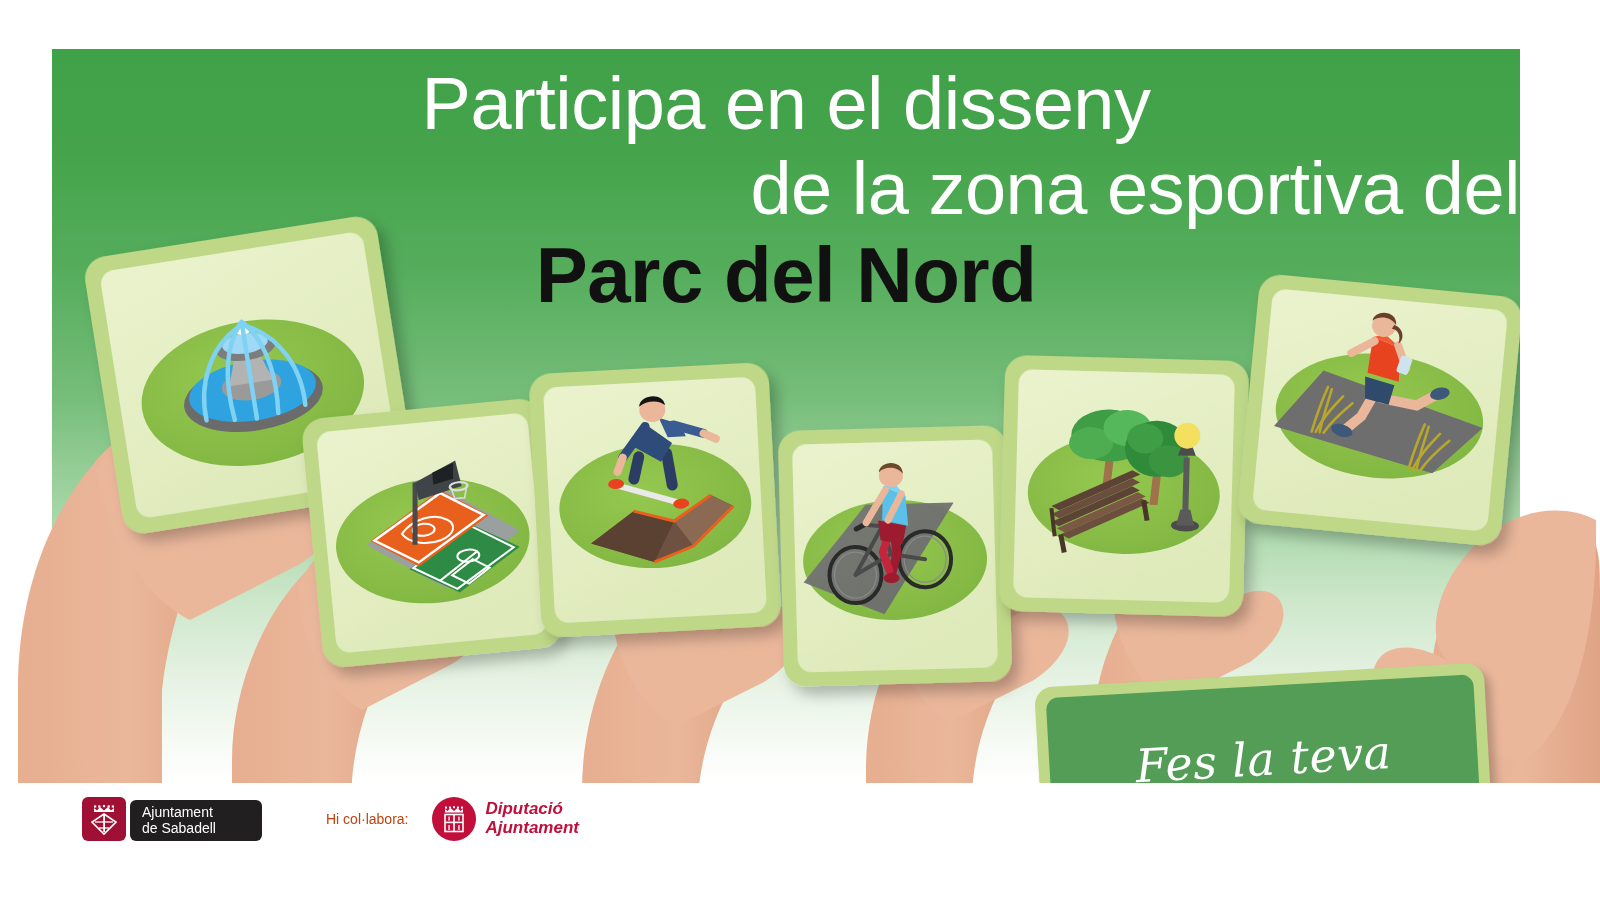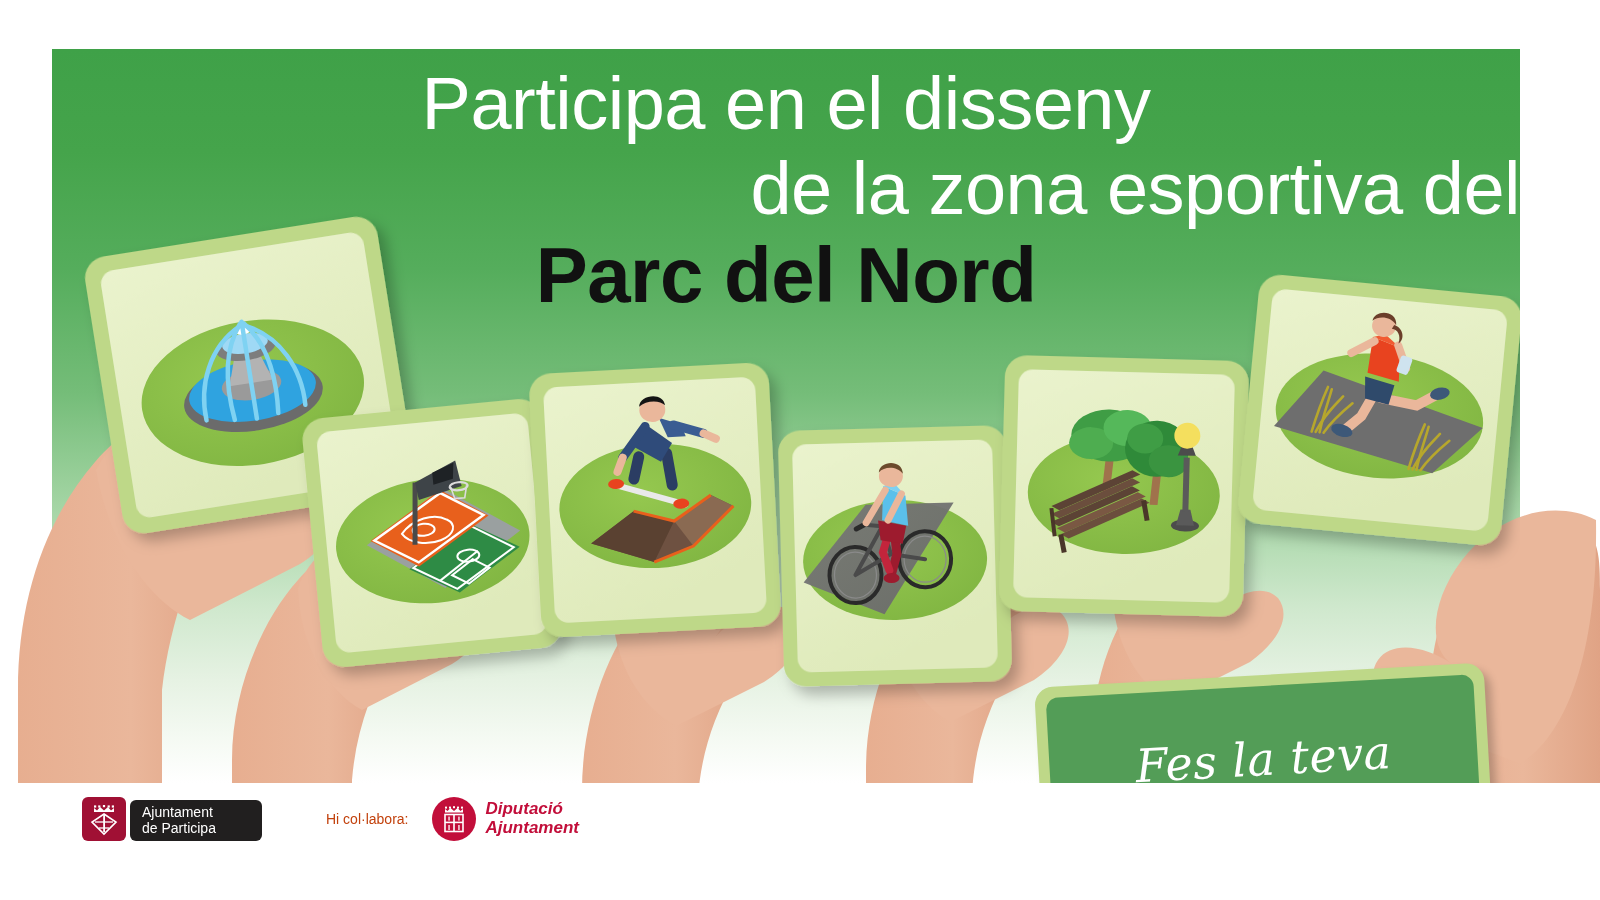--- a/index.html
+++ b/index.html
@@ -493,21 +493,21 @@
           <rect x="18.6" y="3.4" width="2.2" height="2.2" fill="#ffffff"></rect>
           <rect x="22.8" y="3.4" width="2.2" height="2.2" fill="#ffffff"></rect>
           <path d="M15 12 L27 20 L15 32 L3 20 Z" fill="none" stroke="#ffffff" stroke-width="1.6"></path>
           <rect x="14.2" y="13" width="1.8" height="17" fill="#ffffff"></rect>
           <path d="M6 20 L24 20" stroke="#ffffff" stroke-width="1.3"></path>
           <path d="M10 26 L20 26" stroke="#ffffff" stroke-width="1.3"></path>
         </svg>
       </div>
       <div class="sabadell-name">
         <span>Ajuntament</span>
-        <span>de  Participa</span>
+        <span>de  Sabadell</span>
       </div>
     </div>
 
     <div class="collab-label">Hi col·labora:</div>
 
     <div class="dipu-logo">
       <div class="dipu-seal">
         <svg width="30" height="32" viewBox="0 0 30 32">
           <path d="M6 6 L6 9.5 L24 9.5 L24 6 L21.5 8 L18.5 5 L15 8 L11.5 5 L8.5 8 Z" fill="#ffffff"></path>
           <rect x="6" y="3.6" width="2" height="2" fill="#ffffff"></rect>

